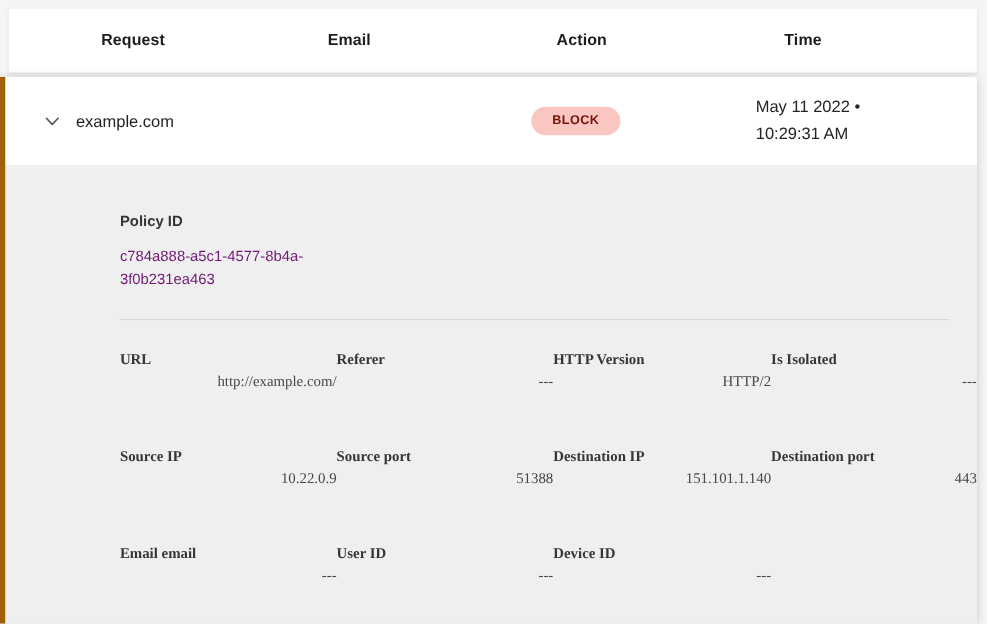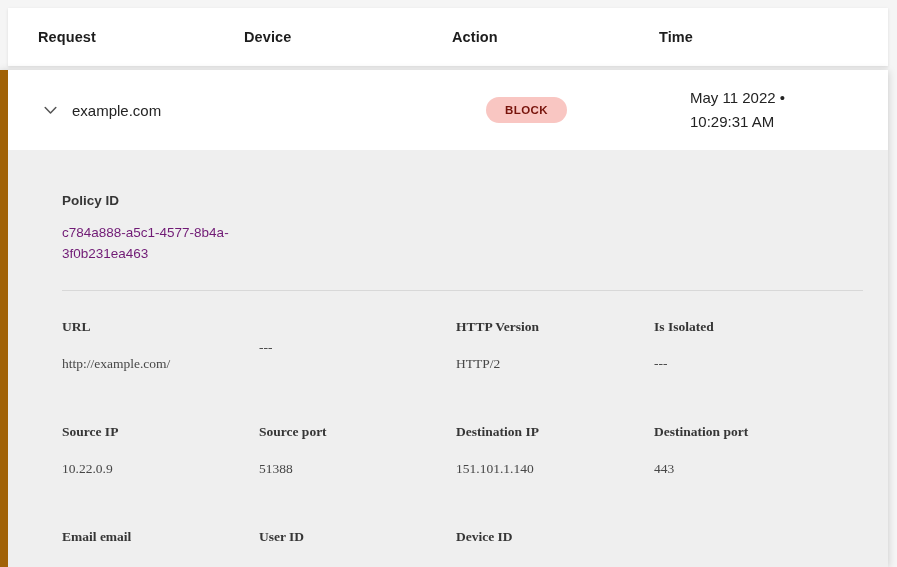--- a/index.html
+++ b/index.html
@@ -16,35 +16,35 @@
 
   
   .table-header {
     margin: 8px 9px 4px 8px;
     height: 58px;
     background: #ffffff;
     box-shadow: 0 1px 3px rgba(0,0,0,0.10);
     display: grid;
     grid-template-columns: 206px 208px 207px 1fr;
     align-items: center;
-    padding-left: 30px;
+    padding-left: 84px;
     box-sizing: border-box;
   }
   .table-header .col {
     font-size: 14.5px;
     font-weight: 700;
     color: #1d1d1d;
     letter-spacing: 0.1px;
   }
 
   
   .expanded-card {
     margin: 0 9px 0 0;
     background: #efefef;
-    border-left: 8px solid #a16207;
+    border-left: 5px solid #a16207;
     box-shadow: 0 1px 8px rgba(0,0,0,0.18);
   }
 
   .log-row {
     height: 80px;
     background: #ffffff;
     display: grid;
     grid-template-columns: 64px 203px 208px 207px 1fr;
     align-items: center;
     cursor: pointer;
@@ -70,21 +70,21 @@
     font-size: 15px;
     color: #232323;
     line-height: 24px;
     padding-right: 45px;
   }
 
   
   .details-panel {
     height: 417px;
     box-sizing: border-box;
-    padding: 43px 0 0 54px;
+    padding: 43px 0 0 104px;
     background: #efefef;
     overflow: hidden;
   }
   .field-label {
     font-size: 13.5px;
     font-weight: 700;
     color: #363636;
     line-height: 16px;
   }
   .policy-link {
@@ -104,34 +104,35 @@
     height: 0;
   }
   .detail-grid {
     margin-top: 28px;
     display: grid;
     grid-template-columns: 197px 197px 198px 1fr;
     font-family: Liberation Serif, serif;
   }
   .detail-grid + .detail-grid { margin-top: 52px; }
   .field-value {
-    margin-top: 21px;
+    margin-top: 4px;
     font-size: 13.5px;
     color: #474747;
     line-height: 16px;
+    text-align: right;
   }
 </style>
 </head>
 <body>
 
 <div class="page">
 
   <div class="table-header">
     <div class="col">Request</div>
-    <div class="col">Device</div>
+    <div class="col">Email</div>
     <div class="col">Action</div>
     <div class="col">Time</div>
   </div>
 
   <div class="expanded-card">
 
     <div class="log-row">
       <div class="chevron-cell">
         <svg width="17" height="17" viewBox="0 0 16 16">
           <path d="M3 5.2 L8 10.4 L13 5.2" stroke="#545454" stroke-width="1.4" fill="none" stroke-linecap="round" stroke-linejoin="round"></path>
@@ -153,20 +154,21 @@
       </div>
 
       <div class="divider"></div>
 
       <div class="detail-grid">
         <div class="field">
           <div class="field-label">URL</div>
           <div class="field-value">http://example.com/</div>
         </div>
         <div class="field">
+          <div class="field-label">Referer</div>
           <div class="field-value">---</div>
         </div>
         <div class="field">
           <div class="field-label">HTTP Version</div>
           <div class="field-value">HTTP/2</div>
         </div>
         <div class="field">
           <div class="field-label">Is Isolated</div>
           <div class="field-value">---</div>
         </div>

